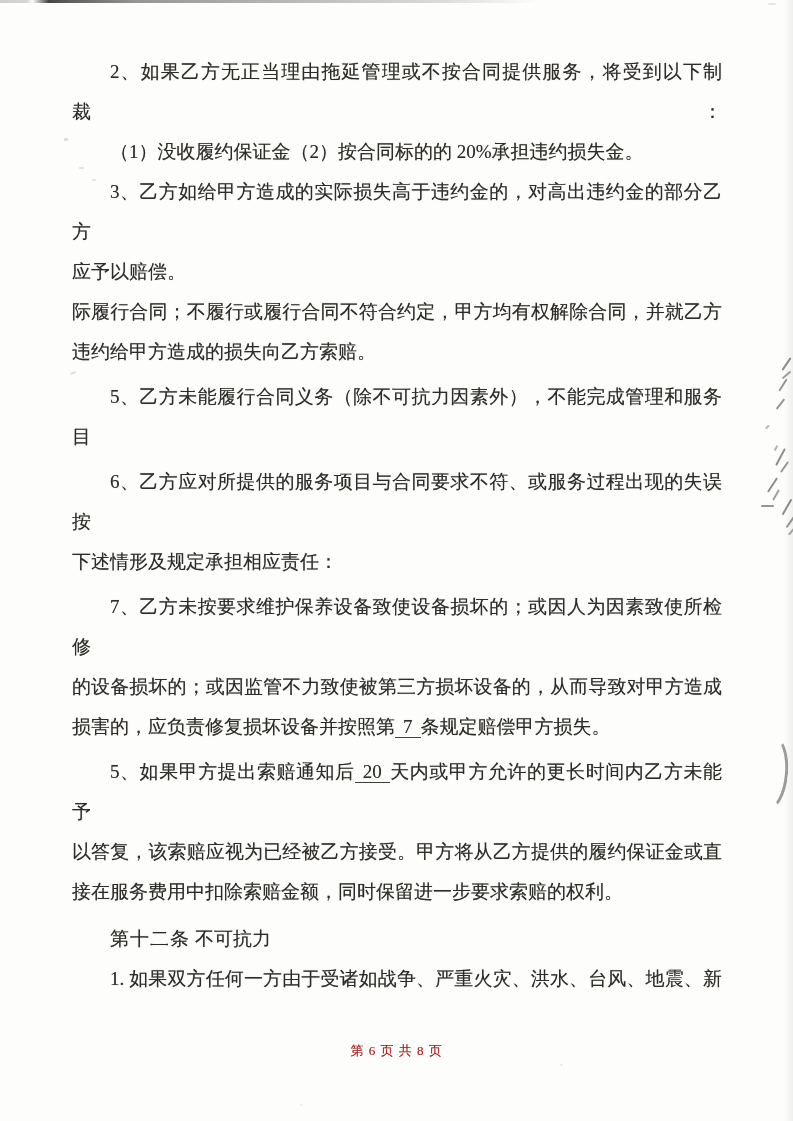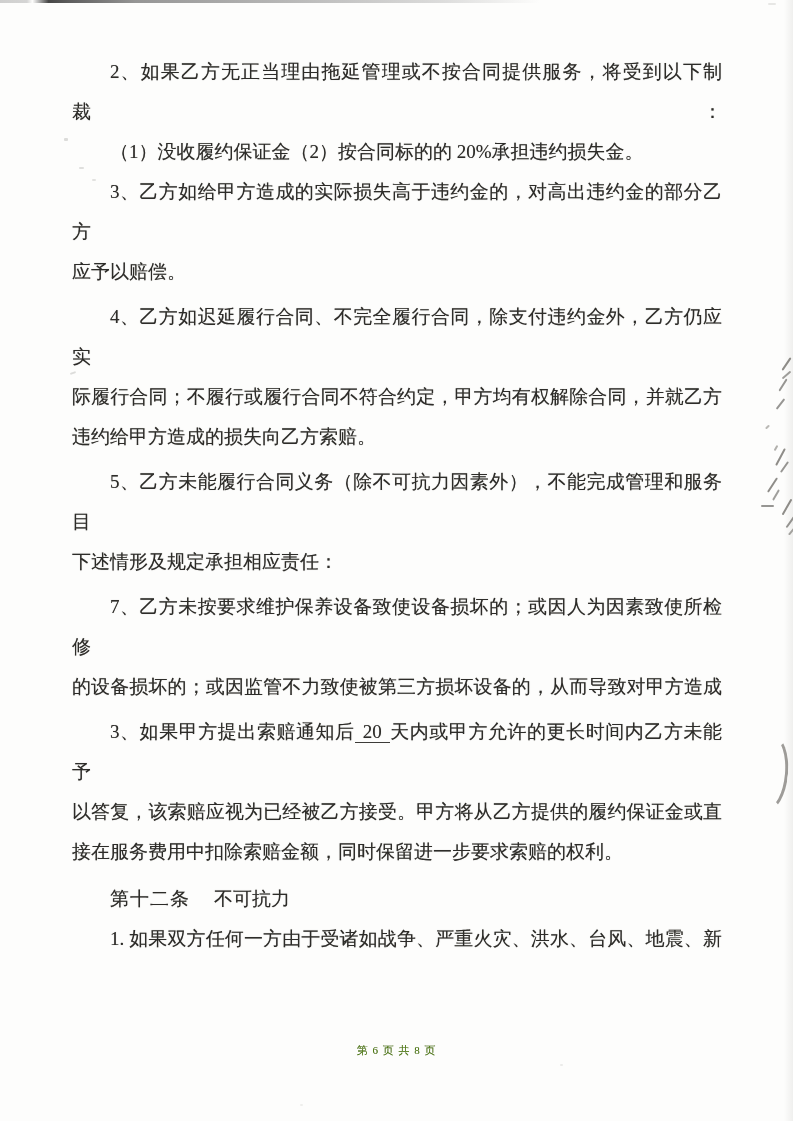--- a/index.html
+++ b/index.html
@@ -25,24 +25,24 @@
     font-size:19px;color:#2d2c29;
     text-shadow:0 0 0.7px rgba(72,70,64,.55);
   }
   .ln{min-height:40px;line-height:40px;text-align:justify;}
   .jfy{text-align-last:justify;}
   .ind{text-indent:38px;}
   .pgap{margin-top:5px;}
   .pgap2{margin-top:7px;}
   .blank{border-bottom:1.5px solid #3d3c39;padding:0 8px;}
   .h-num{font-weight:normal;letter-spacing:1px;}
-  .h-title{margin-left:24px;}
+  .h-title{margin-left:5px;}
   .footer{
     position:absolute;top:1043px;left:0;width:793px;text-align:center;
-    font-size:11px;line-height:15px;color:#4d7c0f;letter-spacing:1px;
+    font-size:13px;line-height:15px;color:#b91c1c;letter-spacing:1px;
     text-shadow:0 0 0.5px rgba(72,70,64,.5);
   }
   
   .stk{position:absolute;background:#54524c;border-radius:1px;}
   
   .arc{
     position:absolute;left:752px;top:735px;width:30px;height:70px;
     border-radius:50%;border:3px solid transparent;
     border-right-color:rgba(95,92,86,.6);transform:rotate(5deg);
   }
@@ -54,29 +54,32 @@
 <div class="page">
 
   <div class="top-line"></div>
   <div class="edge-shade"></div>
 
   <div class="content">
     <div class="ln ind jfy">2、如果乙方无正当理由拖延管理或不按合同提供服务，将受到以下制裁：</div>
     <div class="ln ind">（1）没收履约保证金（2）按合同标的的 20%承担违约损失金。</div>
     <div class="ln ind jfy">3、乙方如给甲方造成的实际损失高于违约金的，对高出违约金的部分乙方</div>
     <div class="ln">应予以赔偿。</div>
-    <div class="ln ind jfy pgap">4、乙方如迟延履行合同、不完全履行合同，除支付违约金外，乙方仍应实</div>
     <div class="ln jfy">际履行合同；不履行或履行合同不符合约定，甲方均有权解除合同，并就乙方</div>
     <div class="ln">违约给甲方造成的损失向乙方索赔。</div>
     <div class="ln ind jfy pgap">5、乙方未能履行合同义务（除不可抗力因素外），不能完成管理和服务目</div>
+    <div class="ln ind jfy pgap">6、乙方应对所提供的服务项目与合同要求不符、或服务过程出现的失误按</div>
     <div class="ln">下述情形及规定承担相应责任：</div>
     <div class="ln ind jfy pgap">7、乙方未按要求维护保养设备致使设备损坏的；或因人为因素致使所检修</div>
     <div class="ln jfy">的设备损坏的；或因监管不力致使被第三方损坏设备的，从而导致对甲方造成</div>
+    <div class="ln">
+      <span>损害的，应负责修复损坏设备并按照第</span><span class="blank">7</span><span>条规定赔偿甲方损失。</span>
+    </div>
     <div class="ln ind jfy pgap">
-      <span>3、如果甲方提出索赔通知后</span><span class="blank">20</span><span>天内或甲方允许的更长时间内乙方未能予</span>
+      <span>5、如果甲方提出索赔通知后</span><span class="blank">20</span><span>天内或甲方允许的更长时间内乙方未能予</span>
     </div>
     <div class="ln jfy">以答复，该索赔应视为已经被乙方接受。甲方将从乙方提供的履约保证金或直</div>
     <div class="ln">接在服务费用中扣除索赔金额，同时保留进一步要求索赔的权利。</div>
     <div class="ln ind pgap2">
       <span class="h-num">第十二条</span><span class="h-title">不可抗力</span>
     </div>
     <div class="ln ind jfy">1. 如果双方任何一方由于受诸如战争、严重火灾、洪水、台风、地震、新</div>
 
   </div>
 

